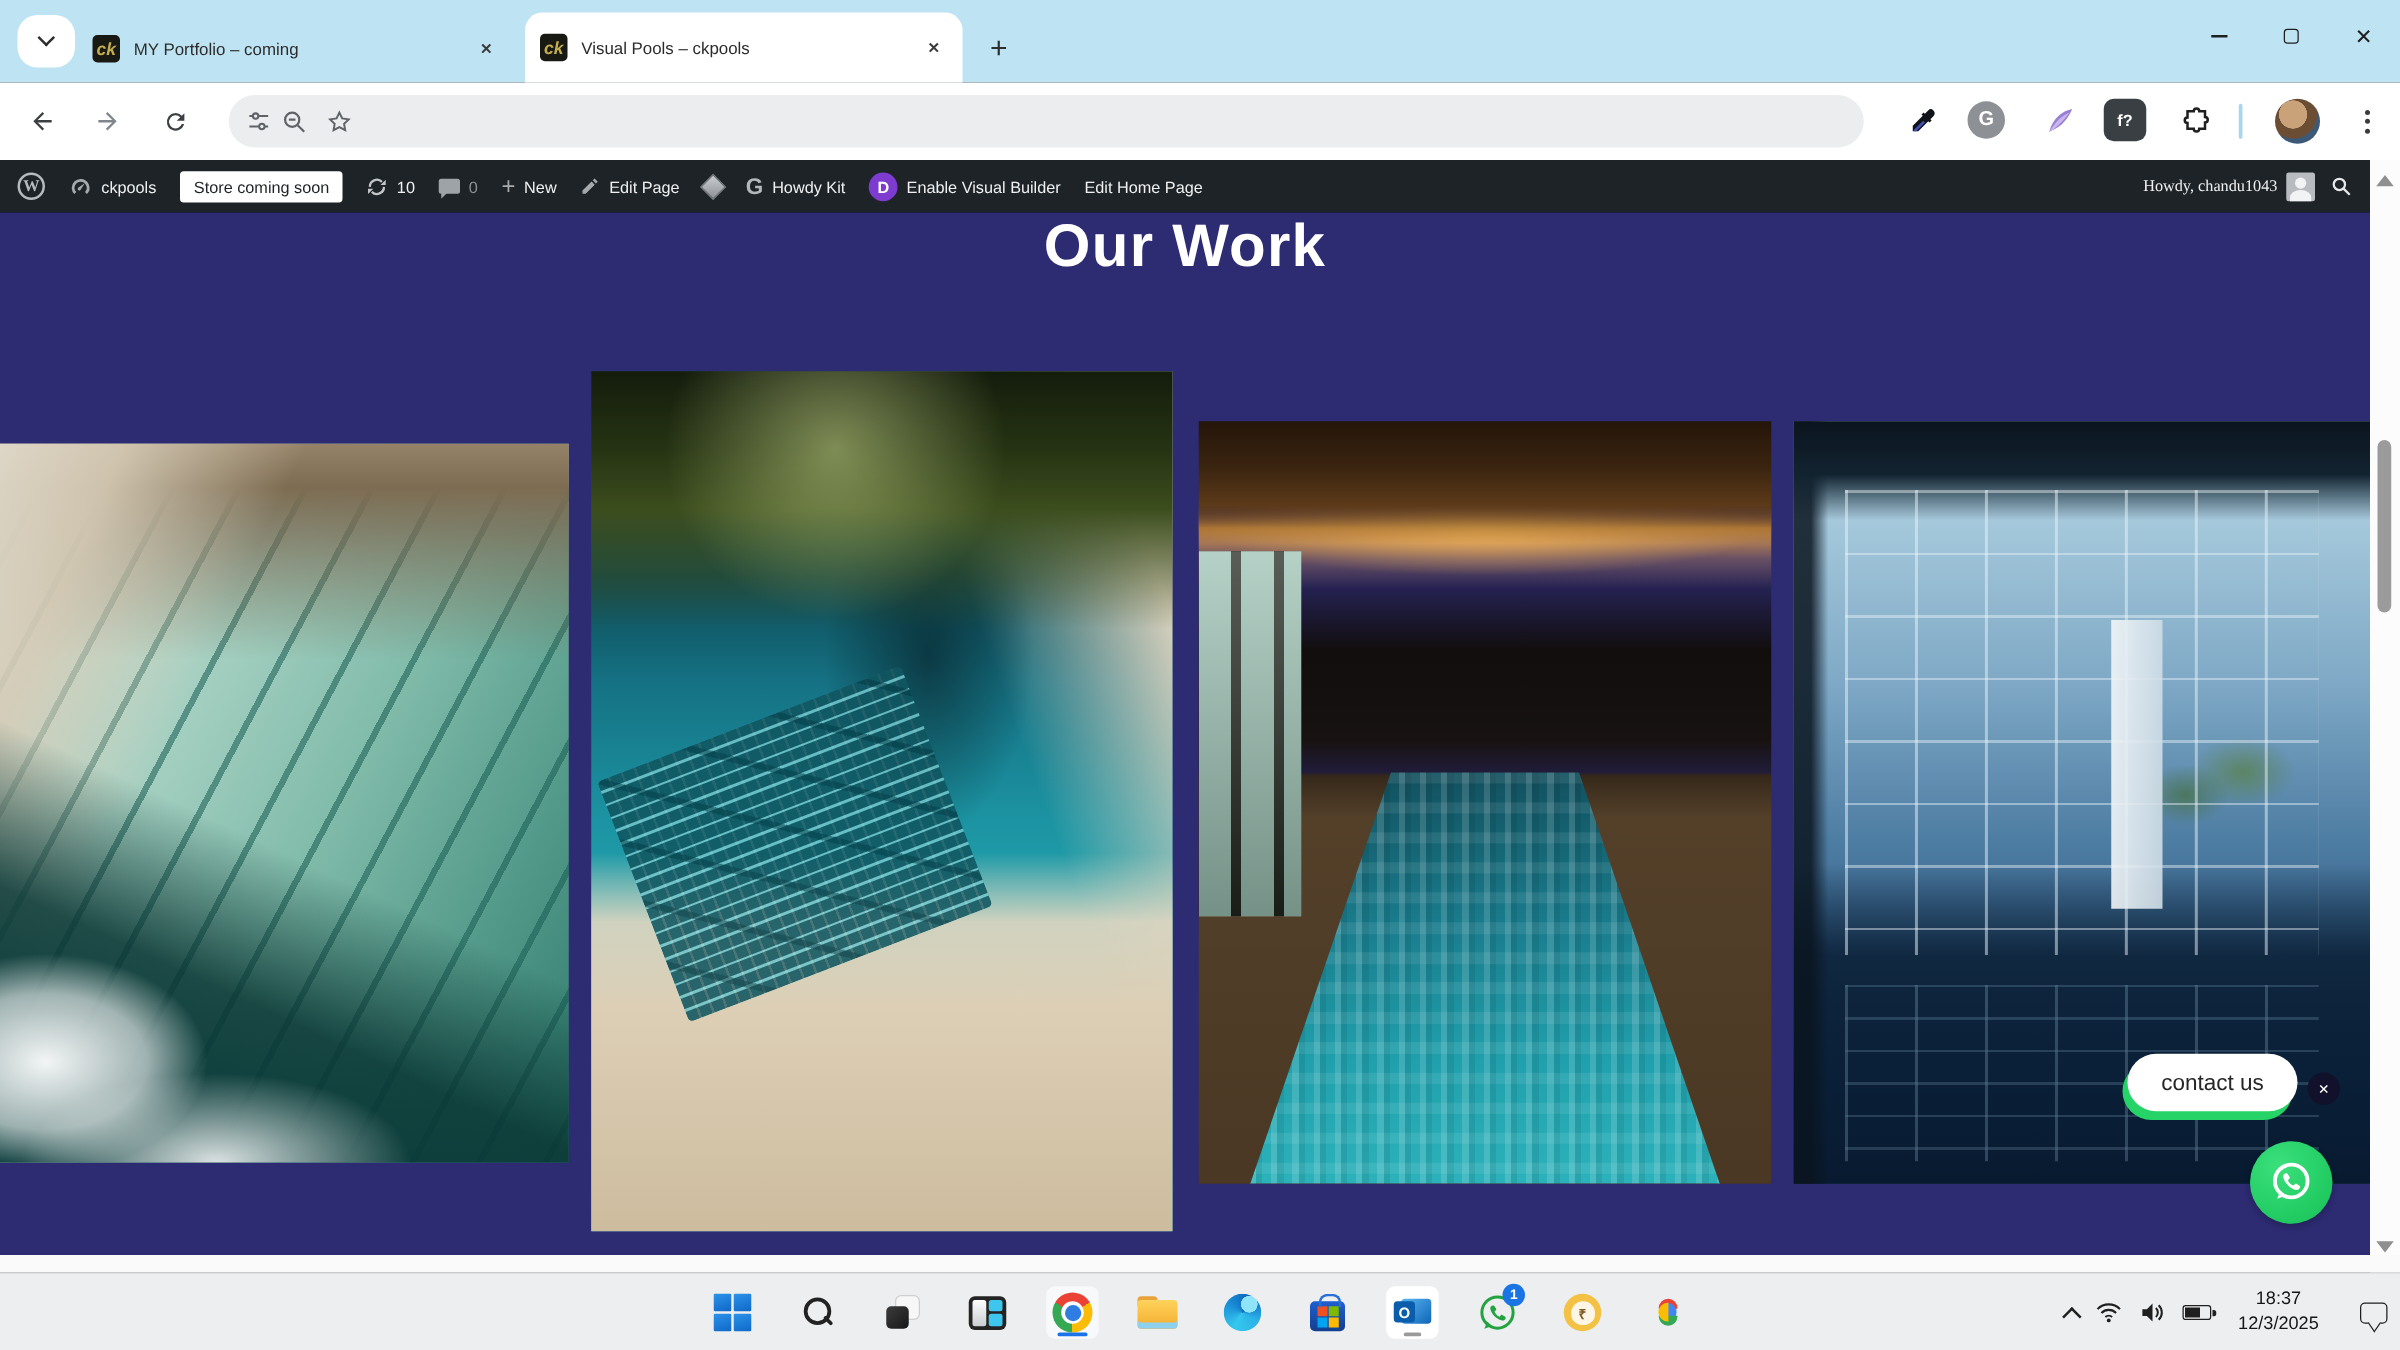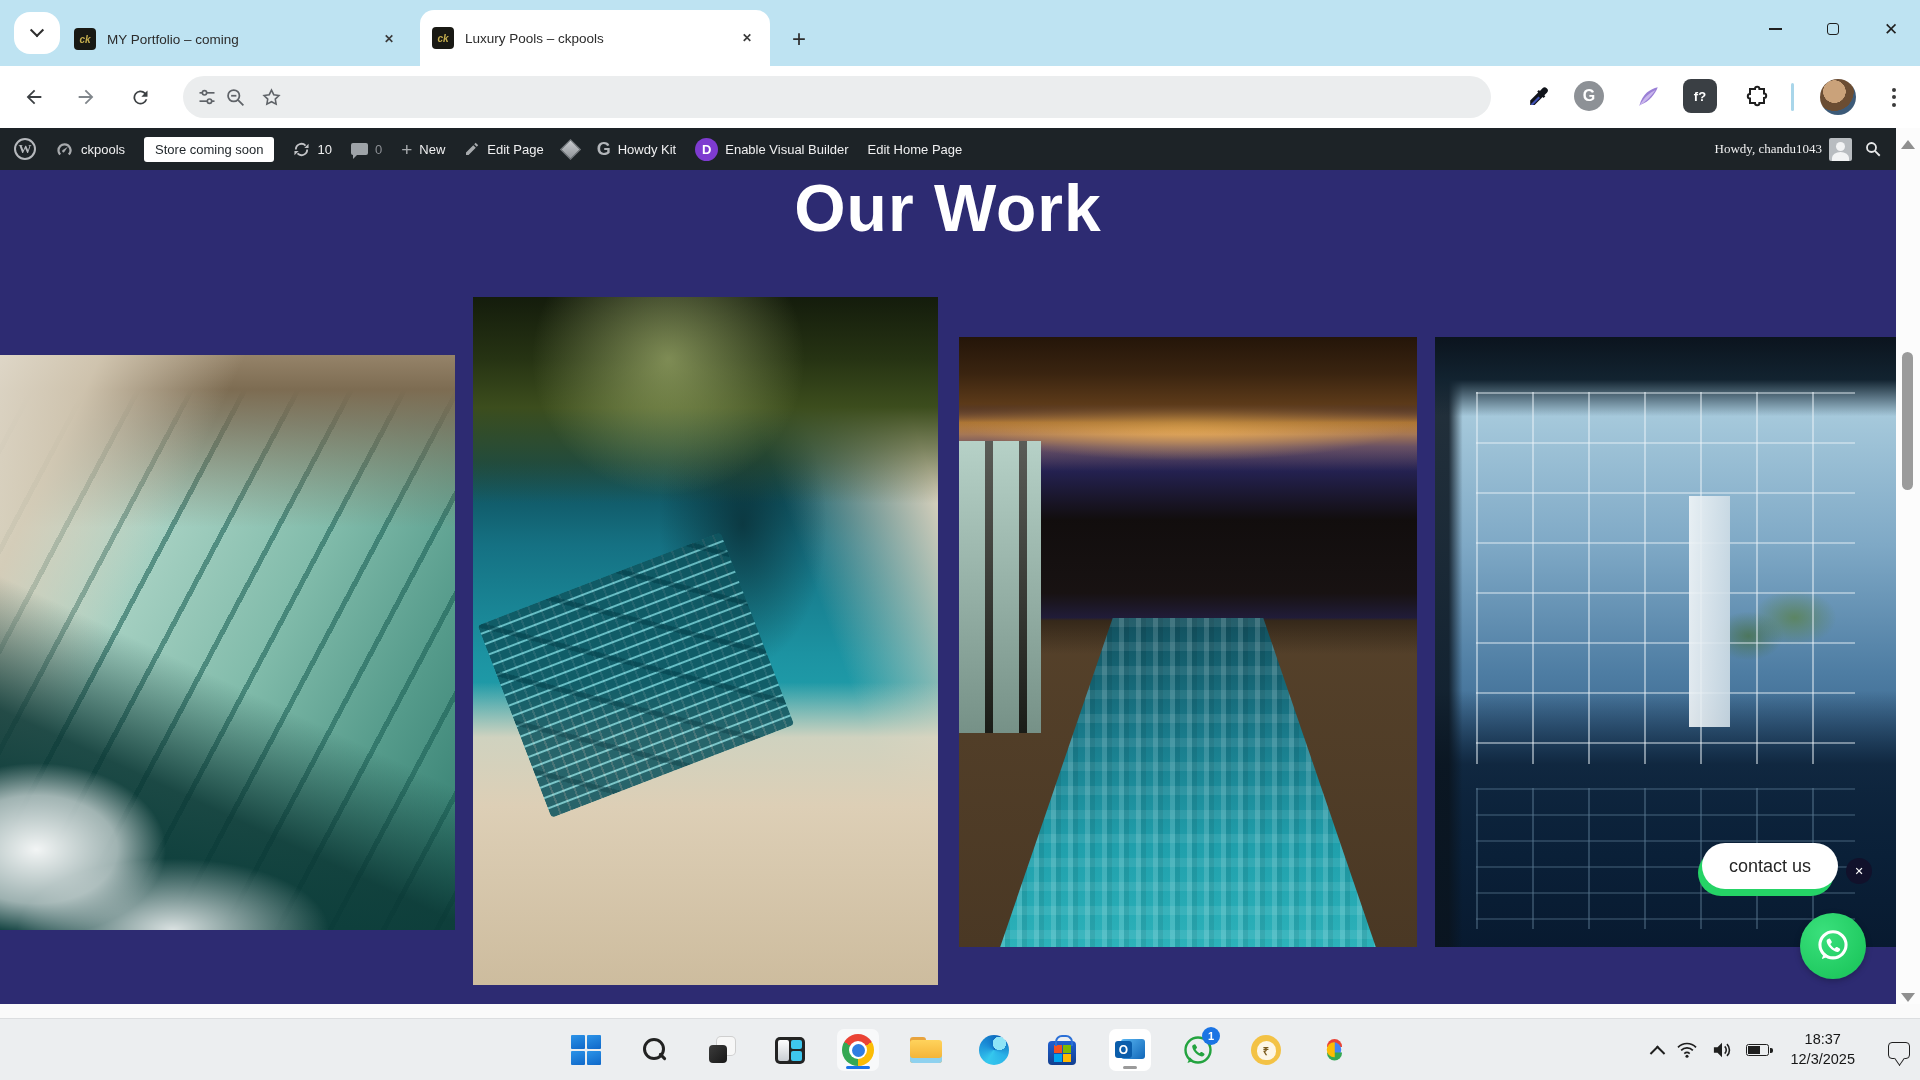--- a/index.html
+++ b/index.html
@@ -6,21 +6,21 @@
   html,body { width:1920px; height:1080px; overflow:hidden; background:#000; }
   #screen { position:relative; width:1920px; height:1080px; font-family:"Liberation Sans", sans-serif; overflow:hidden; }
 
   
   .tabstrip { position:absolute; left:0; top:0; width:1920px; height:66px; background:#bee3f2; }
   .tab-search-pill { position:absolute; left:14px; top:12px; width:46px; height:42px; background:#fff; border-radius:16px; display:flex; align-items:center; justify-content:center; cursor:pointer; }
   .chev-down { width:10px; height:10px; border-right:2.5px solid #2e2e2e; border-bottom:2.5px solid #2e2e2e; transform:rotate(45deg) translate(-2px,-2px); }
   .tab { position:absolute; top:12px; height:54px; width:350px; display:flex; align-items:center; padding:0 12px; }
   .tab.inactive { left:62px; }
   .tab.active { left:420px; top:10px; height:56px; background:#fff; border-radius:14px 14px 0 0; }
-  .favicon { width:22px; height:22px; border-radius:4px; background:#191914; color:#c4ad4e; font-size:10px; font-weight:bold; font-style:italic; display:flex; align-items:center; justify-content:center; flex:0 0 22px; }
+  .favicon { width:22px; height:22px; border-radius:4px; background:#191914; color:#c4ad4e; font-size:14px; font-weight:bold; font-style:italic; display:flex; align-items:center; justify-content:center; flex:0 0 22px; }
   .tab-title { margin-left:11px; font-size:13.5px; color:#2c2c2c; white-space:nowrap; overflow:hidden; flex:1; }
   .tab-close { width:22px; height:22px; border-radius:50%; display:flex; align-items:center; justify-content:center; font-size:12px; font-weight:bold; color:#3a3a3a; cursor:pointer; }
   .newtab-btn { position:absolute; left:782px; top:22px; width:34px; height:34px; border-radius:50%; display:flex; align-items:center; justify-content:center; font-size:24px; color:#2e2e2e; cursor:pointer; }
   .win-controls { position:absolute; right:0; top:0; height:58px; display:flex; }
   .wc { width:58px; height:58px; display:flex; align-items:center; justify-content:center; cursor:pointer; }
   .wc-min { width:13px; height:2px; background:#1f1f1f; }
   .wc-max { width:12px; height:12px; border:1.8px solid #1f1f1f; border-radius:3px; }
   .wc-x  { font-size:17px; color:#1f1f1f; line-height:1; }
 
   
@@ -51,21 +51,21 @@
   .ab-dcircle { width:23px; height:23px; border-radius:50%; background:#7e3bd0; color:#fff; font-weight:bold; font-size:13px; display:flex; align-items:center; justify-content:center; }
   .ab-right { margin-left:auto; display:flex; align-items:center; gap:12px;font-family:Liberation Serif, serif; }
   .ab-avatar { width:23px; height:23px; background:#b8bcc0; border-radius:2px; position:relative; overflow:hidden; }
   .ab-avatar::before { content:""; position:absolute; left:7px; top:4px; width:9px; height:9px; border-radius:50%; background:#f2f3f4; }
   .ab-avatar::after { content:""; position:absolute; left:3px; top:14px; width:17px; height:12px; border-radius:50% 50% 0 0; background:#f2f3f4; }
   .comment-ico { position:relative; width:17px; height:12px; background:#9ea3a8; border-radius:2px; }
   .comment-ico::after { content:""; position:absolute; left:2px; bottom:-4px; border:4px solid transparent; border-top-color:#9ea3a8; border-left-color:#9ea3a8; }
 
   
   .page { position:absolute; left:0; top:170px; width:1896px; height:834px; background:#2d2b72; overflow:hidden; }
-  .page h1 { position:absolute; left:0; right:0; top:0; text-align:center; font-size:66px; font-weight:800; color:#fff; letter-spacing:1px; }
+  .page h1 { position:absolute; left:0; right:0; top:0; text-align:center; font-size:48px; font-weight:800; color:#fff; letter-spacing:1px; }
   .gimg { position:absolute; }
   .img1 { left:0; top:185px; width:455px; height:575px;
     background:
       radial-gradient(ellipse 180px 120px at 8% 86%, rgba(255,255,255,.95), rgba(255,255,255,.6) 45%, rgba(255,255,255,0) 72%),
       radial-gradient(ellipse 240px 110px at 38% 100%, rgba(255,255,255,.85), rgba(255,255,255,0) 65%),
       linear-gradient(205deg, rgba(8,52,50,0) 55%, rgba(8,52,50,.85) 72%, #0a3c3a 88%),
       linear-gradient(115deg, rgba(226,219,204,.95) 0%, rgba(214,203,182,.9) 14%, rgba(214,203,182,0) 34%),
       linear-gradient(0deg, rgba(0,0,0,0) 70%, rgba(122,105,82,.75) 88%, #7d6c52 94%, #958369 100%),
       repeating-linear-gradient(118deg, rgba(23,92,82,0) 0 42px, rgba(23,92,82,.55) 42px 47px),
       linear-gradient(118deg, #d2e6dc 0%, #abd3c5 30%, #82bcab 55%, #549a8a 78%, #2f7a6d 100%); }
@@ -196,21 +196,21 @@
     <div class="tab-search-pill">
       <span class="chev-down"></span>
     </div>
     <div class="tab inactive">
       <span class="favicon">ck</span>
       <span class="tab-title">MY Portfolio – coming</span>
       <span class="tab-close">✕</span>
     </div>
     <div class="tab active">
       <span class="favicon">ck</span>
-      <span class="tab-title">Luxury Pools – ckpools</span>
+      <span class="tab-title">Visual Pools – ckpools</span>
       <span class="tab-close">✕</span>
     </div>
     <div class="newtab-btn">+</div>
     <div class="win-controls">
       <div class="wc">
           <span class="wc-min"></span>
         </div>
       <div class="wc">
           <span class="wc-max"></span>
         </div>

